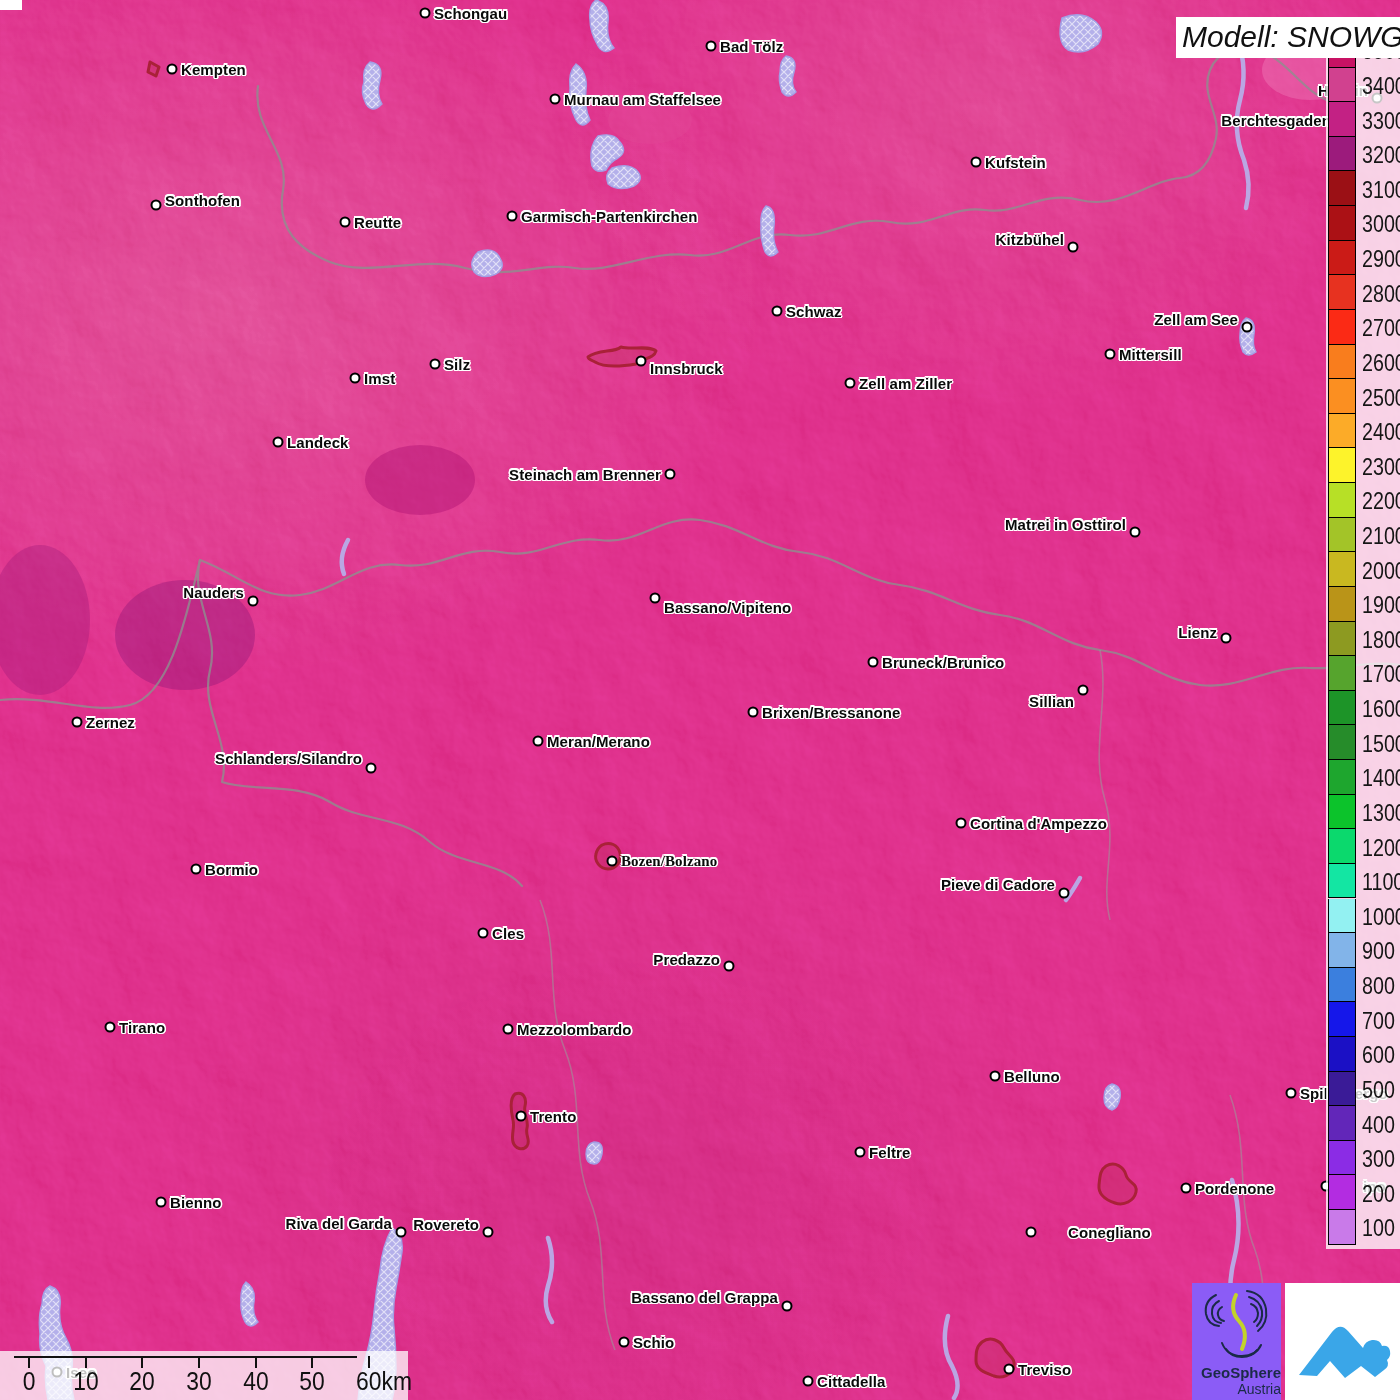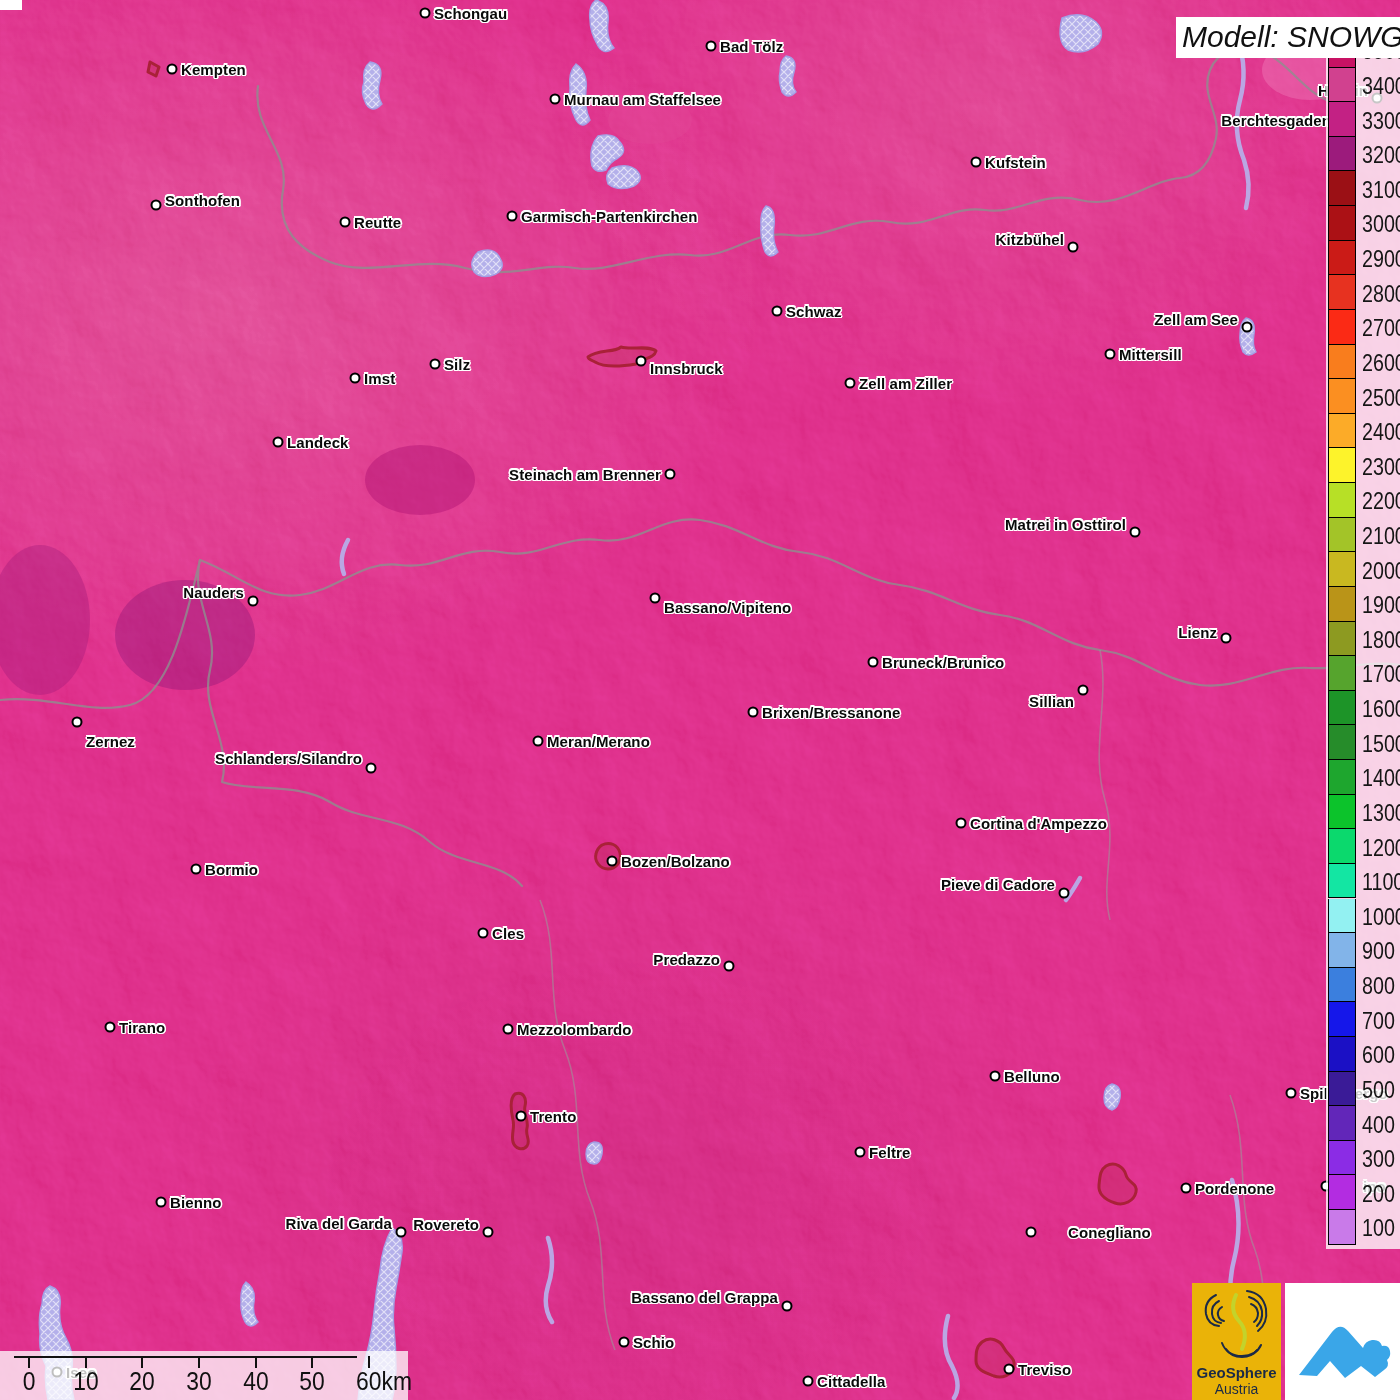--- a/index.html
+++ b/index.html
@@ -45,21 +45,21 @@
       white-space:nowrap;}
   
   .scalebar{position:absolute;left:0;top:1351px;width:408px;height:49px;
       z-index:10;background:rgba(255,255,255,.75);}
   .sb-line{position:absolute;left:14px;top:5px;width:343px;height:2.4px;background:#111;}
   .sb-tick{position:absolute;top:5px;width:2.4px;height:12px;background:#111;}
   .sb-num{position:absolute;top:15px;font-size:26px;color:#111;white-space:nowrap;
       transform:translateX(-50%) scaleX(.88);}
   
   .logo-geo{position:absolute;left:1192px;top:1283px;width:89px;height:117px;
-      z-index:10;background:#eab308;text-align:center;}
+      z-index:10;background:#8b5cf6;text-align:right;}
   .logo-geo .l1{font-size:15px;font-weight:bold;color:#1b2a47;line-height:16px;margin-top:-2px;}
   .logo-geo .l2{font-size:14px;color:#1b2a47;line-height:16px;}
   .logo-blue{position:absolute;left:1285px;top:1283px;width:115px;height:117px;
       z-index:10;background:#fff;}
 </style>
 </head>
 <body>
 
 <div id="stage">
 
@@ -190,31 +190,31 @@
       <div class="clabel" style="top: 607px; left: 664px;">Bassano/Vipiteno</div>
       <div class="dot" style="left: 1226px; top: 638px;"></div>
       <div class="clabel" style="top: 632px; right: 183px;">Lienz</div>
       <div class="dot" style="left: 873px; top: 662px;"></div>
       <div class="clabel" style="top: 662px; left: 882px;">Bruneck/Brunico</div>
       <div class="dot" style="left: 1083px; top: 690px;"></div>
       <div class="clabel" style="top: 701px; right: 326px;">Sillian</div>
       <div class="dot" style="left: 753px; top: 712px;"></div>
       <div class="clabel" style="top: 712px; left: 762px;">Brixen/Bressanone</div>
       <div class="dot" style="left: 77px; top: 722px;"></div>
-      <div class="clabel" style="top: 741px; left: 86px; text-align: right;">Zernez</div>
+      <div class="clabel" style="top: 722px; left: 86px; text-align: right;">Zernez</div>
       <div class="dot" style="left: 538px; top: 741px;"></div>
       <div class="clabel" style="top: 741px; left: 547px;">Meran/Merano</div>
       <div class="dot" style="left: 371px; top: 768px;"></div>
       <div class="clabel" style="top: 758px; right: 1038px;">Schlanders/Silandro</div>
       <div class="dot" style="left: 961px; top: 823px;"></div>
       <div class="clabel" style="top: 823px; left: 970px;">Cortina d'Ampezzo</div>
       <div class="dot" style="left: 196px; top: 869px;"></div>
       <div class="clabel" style="top: 869px; left: 205px;">Bormio</div>
       <div class="dot" style="left: 612px; top: 861px;"></div>
-      <div class="clabel" style="top: 861px; left: 621px;">Bozen/Bolzano</div>
+      <div class="clabel" style="top: 861px; left: 621px; font-family: Liberation Serif, serif;">Bozen/Bolzano</div>
       <div class="dot" style="left: 1064px; top: 893px;"></div>
       <div class="clabel" style="top: 884px; right: 345px;">Pieve di Cadore</div>
       <div class="dot" style="left: 483px; top: 933px;"></div>
       <div class="clabel" style="top: 933px; left: 492px;">Cles</div>
       <div class="dot" style="left: 729px; top: 966px;"></div>
       <div class="clabel" style="top: 959px; right: 680px;">Predazzo</div>
       <div class="dot" style="left: 110px; top: 1027px;"></div>
       <div class="clabel" style="top: 1027px; left: 119px;">Tirano</div>
       <div class="dot" style="left: 508px; top: 1029px;"></div>
       <div class="clabel" style="top: 1029px; left: 517px;">Mezzolombardo</div>

